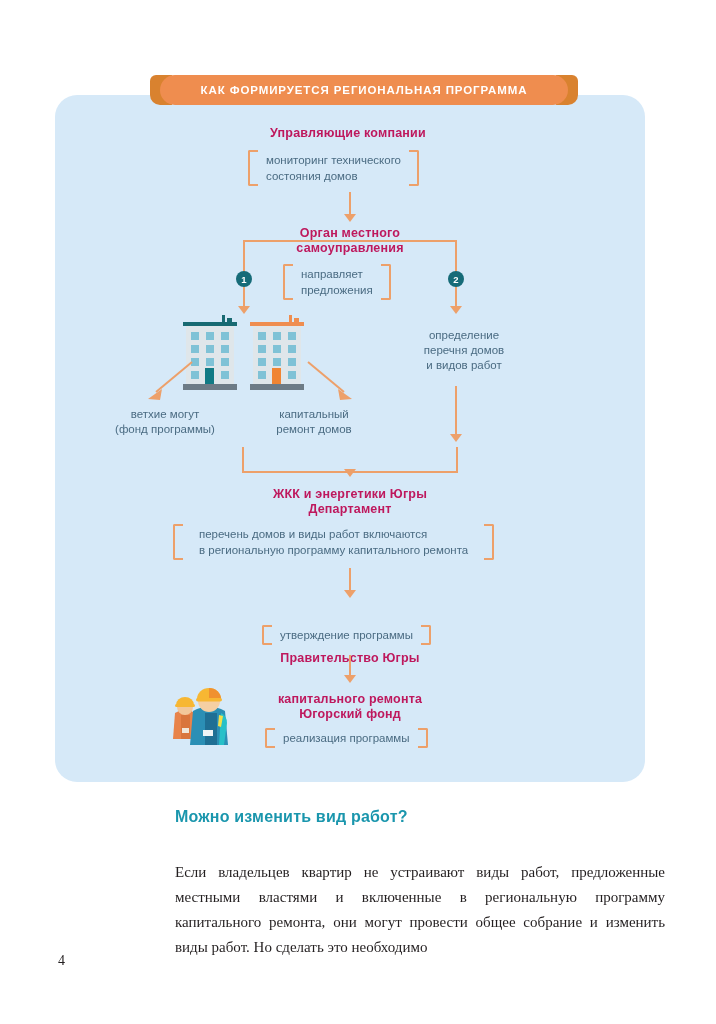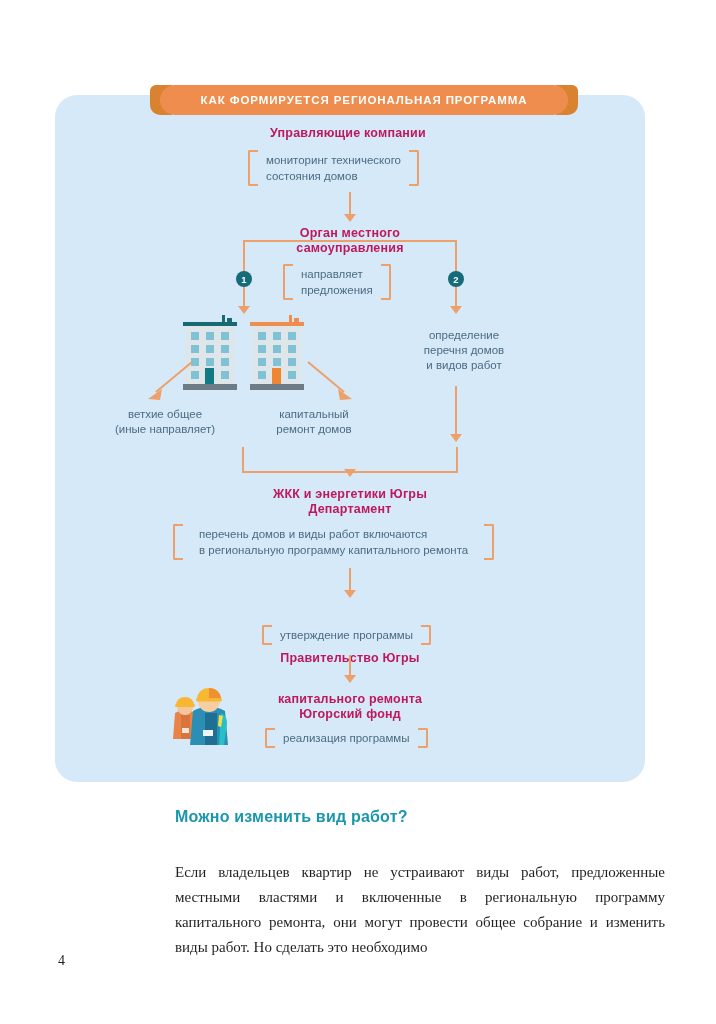--- a/index.html
+++ b/index.html
@@ -16,21 +16,21 @@
     position:absolute;
     left:55px; top:95px;
     width:590px; height:687px;
     background:#d6e9f8;
     border-radius:22px;
   }
 
   
   #ribbon{
     position:absolute;
-    left:150px; top:85px;
+    left:150px; top:75px;
     width:428px; height:30px;
   }
   #ribbon .tail{
     position:absolute;
     top:0px; width:22px; height:30px;
     background:#d9822f;
     z-index:1;
   }
   #ribbon .tail.left{ left:0px; border-radius:6px 0 0 10px; }
   #ribbon .tail.right{ right:0px; border-radius:0 6px 10px 0; }
@@ -248,22 +248,22 @@
   <line x1="52" y1="4" x2="16" y2="34" stroke="#eda06a" stroke-width="2"></line>
   <polygon points="8,41 22,31 20,42" fill="#eda06a"></polygon>
 </svg>
 
 <svg class="arrow-diag" style="left:300px;top:358px;" width="60" height="46">
   <line x1="8" y1="4" x2="44" y2="34" stroke="#eda06a" stroke-width="2"></line>
   <polygon points="52,41 38,31 40,42" fill="#eda06a"></polygon>
 </svg>
 
 <div class="plain-label" style="left:100px;top:407px;width:130px;">
-  <div>ветхие общее</div>
-  <div>(иные направляет)</div>
+  <div>ветхие могут</div>
+  <div>(фонд программы)</div>
 </div>
 
 <div class="plain-label" style="left:254px;top:407px;width:120px;">
   <div>капитальный</div>
   <div>ремонт домов</div>
 </div>
 
 <div class="plain-label" style="left:394px;top:328px;width:140px;">
   <div>определение</div>
   <div>перечня домов</div>

